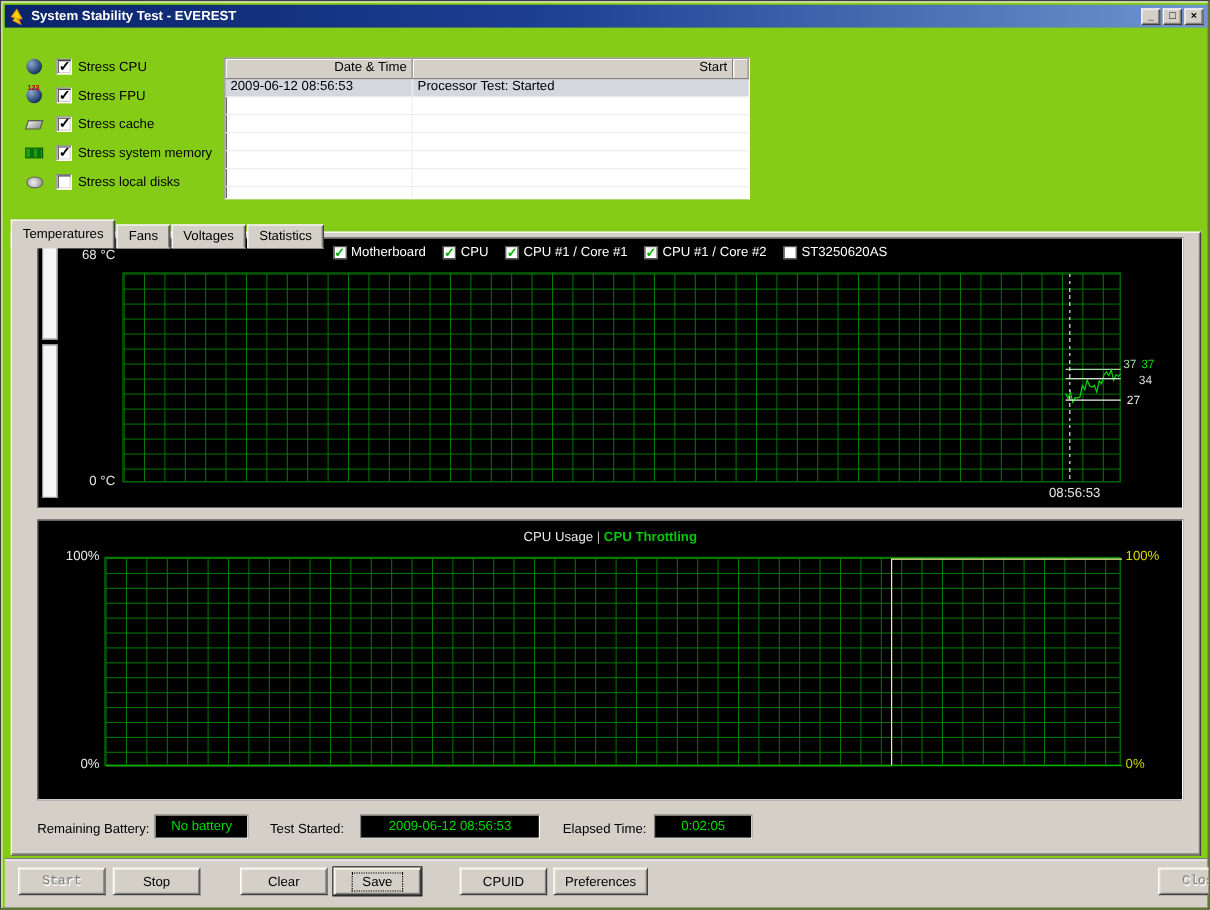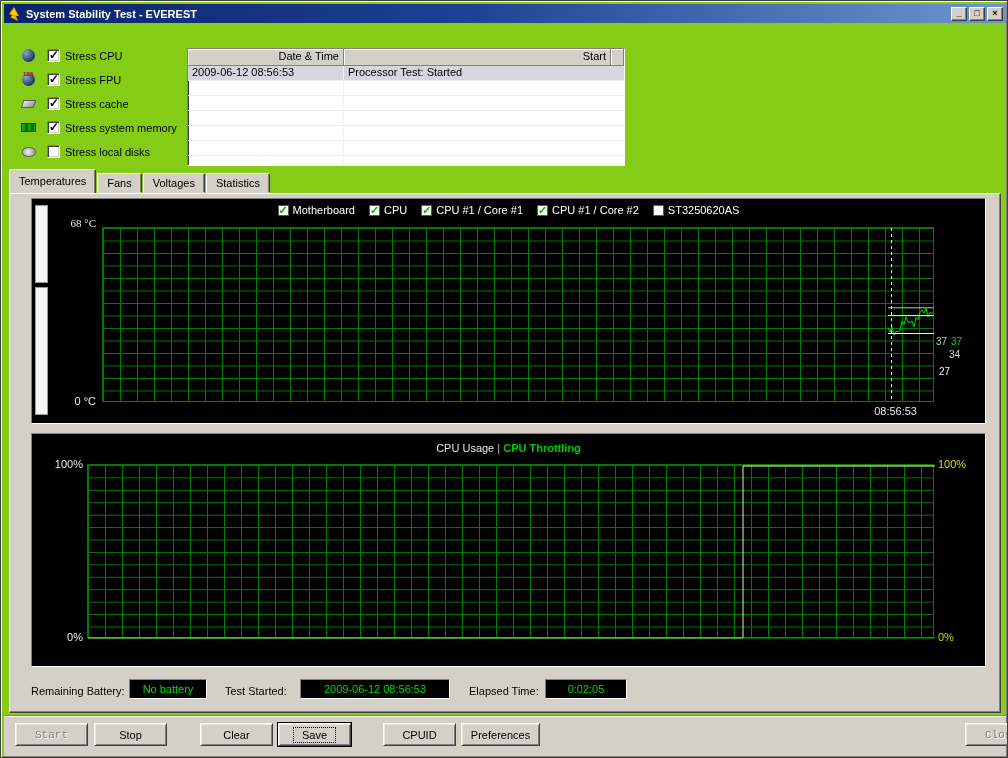--- a/index.html
+++ b/index.html
@@ -33,21 +33,21 @@
   border:1px solid;border-color:#808080 #fff #fff #808080;box-shadow:inset 1px 1px 0 #404040;overflow:hidden;}
 .log-head{display:flex;height:17px;}
 .th{background:#d4d0c8;border-right:1px solid #808080;border-bottom:1px solid #808080;
   box-shadow:inset 1px 1px 0 #fff;padding:1px 4px;white-space:nowrap;text-align:right;}
 .th1{width:156px;}.th2{width:267px;}.th3{flex:1;}
 .log-row{display:flex;height:15px;border-bottom:1px solid #ededed;}
 .log-row.selected{background:#d6d6de;}
 .td{padding:0 4px;white-space:nowrap;overflow:hidden;}
 .td1{width:156px;border-right:1px solid #f0f0f0;}.td2{flex:1;}
 
-.tabs{position:absolute;left:8px;top:168px;height:24px;display:flex;align-items:flex-end;z-index:3;}
+.tabs{position:absolute;left:8px;top:182px;height:24px;display:flex;align-items:flex-end;z-index:3;}
 .tab{height:20px;padding:3px 9px 0 9px;background:#d4d0c8;border:1px solid;border-color:#fff #404040 #d4d0c8 #fff;
   box-shadow:inset -1px 0 0 #808080;margin-right:1px;white-space:nowrap;cursor:default;}
 .tab.active{height:24px;padding-top:5px;border-bottom:none;z-index:4;}
 .page{position:absolute;left:8px;top:192px;width:992px;height:520px;background:#d4d0c8;
   border:1px solid;border-color:#fff #404040 #404040 #fff;box-shadow:inset -1px -1px 0 #808080;}
 
 .chart-panel{position:absolute;background:#000;border:1px solid;border-color:#808080 #fff #fff #808080;}
 .temp-panel{left:30px;top:197px;width:955px;height:226px;}
 .usage-panel{left:30px;top:432px;width:955px;height:234px;}
 .plot{position:absolute;background-color:#000;border:1px solid #007d00;
@@ -58,21 +58,21 @@
 .cursor-line{position:absolute;left:788px;top:0;width:1px;height:100%;
   background:repeating-linear-gradient(to bottom,#e8e8e8 0 3px,transparent 3px 6px);}
 .legend{position:absolute;left:0;top:5px;width:100%;display:flex;justify-content:center;gap:14px;align-items:center;}
 .legend-item{display:flex;align-items:center;gap:4px;color:#fff;white-space:nowrap;cursor:default;}
 .lcb{width:11px;height:11px;background:#fff;border:1px solid #555;position:relative;flex:0 0 11px;}
 .lcb.checked::before{content:"✓";position:absolute;left:0px;top:-2px;font-size:11px;font-weight:bold;color:#00b400;}
 .axis-label{position:absolute;color:#e8e8e8;white-space:nowrap;}
 .ylab{width:48px;text-align:right;}
 .slider-box{position:absolute;left:3px;width:13px;background:#f6f6f6;border:1px solid #9a9a9a;}
 .temp-readings{position:absolute;left:904px;top:0;width:50px;height:100%;font-size:10px;}
-.temp-readings span{position:absolute;white-space:nowrap;margin-top:37px;}
+.temp-readings span{position:absolute;white-space:nowrap;}
 .usage-title{position:absolute;left:0;top:8px;width:100%;text-align:center;color:#e8e8e8;}
 
 .stat-label{position:absolute;top:684px;color:#000;white-space:nowrap;}
 .stat-box{position:absolute;top:678px;height:20px;background:#000;border:1px solid;border-color:#808080 #fff #fff #808080;
   color:#00dc00;display:flex;align-items:center;justify-content:center;white-space:nowrap;}
 
 .footer{position:absolute;left:3px;top:714px;width:1002px;height:41px;background:#d4d0c8;
   border-top:1px solid #808080;box-shadow:inset 0 1px 0 #fff;}
 .btn{position:absolute;top:722px;height:23px;background:#d4d0c8;border:1px solid;border-color:#fff #404040 #404040 #fff;
   box-shadow:inset 1px 1px 0 #ece9d8, inset -1px -1px 0 #808080;font:11px "Liberation Sans",sans-serif;cursor:default;padding:0;}
@@ -201,21 +201,21 @@
       </span>
       <span class="legend-item">
         <span class="lcb"></span>
         <span>ST3250620AS</span>
       </span>
     </div>
 
     <div class="slider-box" style="top:6px;height:78px;"></div>
     <div class="slider-box" style="top:88px;height:128px;"></div>
 
-    <div class="axis-label ylab" style="left:16px;top:18px;font-family:Liberation Serif, serif;">68 °C</div>
+    <div class="axis-label ylab" style="left:16px;top:8px;">68 °C</div>
     <div class="axis-label ylab" style="left:16px;top:196px;">0 °C</div>
 
     <div class="plot temp-plot">
       <svg width="832" height="175">
           <polyline points="785,79.8 787,79.8 789,79.8 791,79.8 793,79.8 795,79.8 797,79.8 799,79.8 801,79.8 803,79.8 805,79.8 807,79.8 809,79.8 811,79.8 813,79.8 815,79.8 817,79.8 819,79.8 821,79.8 823,79.8 825,79.8 827,79.8 829,79.8 831,79.8" fill="none" stroke="#9fdf9f" stroke-width="1"></polyline>
           <polyline points="785,99.7 787,104.1 789,98.8 791,107.2 793,103.4 795,103.5 797,102.7 799,93.2 801,96.7 803,88.8 805,93.5 807,94.7 809,93.1 811,98.8 813,89.6 815,91.8 817,84.5 819,81.8 821,85.1 823,80.3 825,89.0 827,84.2 829,85.7 831,83.4" fill="none" stroke="#00dd00" stroke-width="1"></polyline>
           <polyline points="785,87.5 787,87.5 789,87.5 791,87.5 793,87.5 795,87.5 797,87.5 799,87.5 801,87.5 803,87.5 805,87.5 807,87.5 809,87.5 811,87.5 813,87.5 815,87.5 817,87.5 819,87.5 821,87.5 823,87.5 825,87.5 827,87.5 829,87.5 831,87.5" fill="none" stroke="#d8d8d8" stroke-width="1"></polyline>
           <polyline points="785,105.5 787,105.5 789,105.5 791,105.5 793,105.5 795,105.5 797,105.5 799,105.5 801,105.5 803,105.5 805,105.5 807,105.5 809,105.5 811,105.5 813,105.5 815,105.5 817,105.5 819,105.5 821,105.5 823,105.5 825,105.5 827,105.5 829,105.5 831,105.5" fill="none" stroke="#f0f0f0" stroke-width="1"></polyline>
         </svg>
       <div class="cursor-line"></div>

